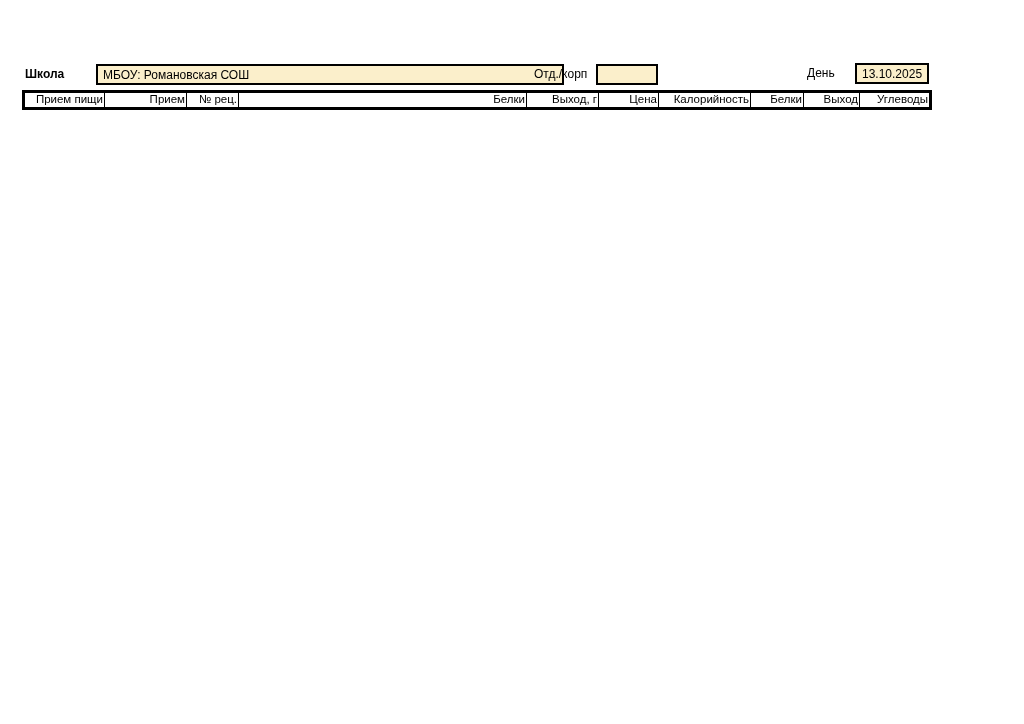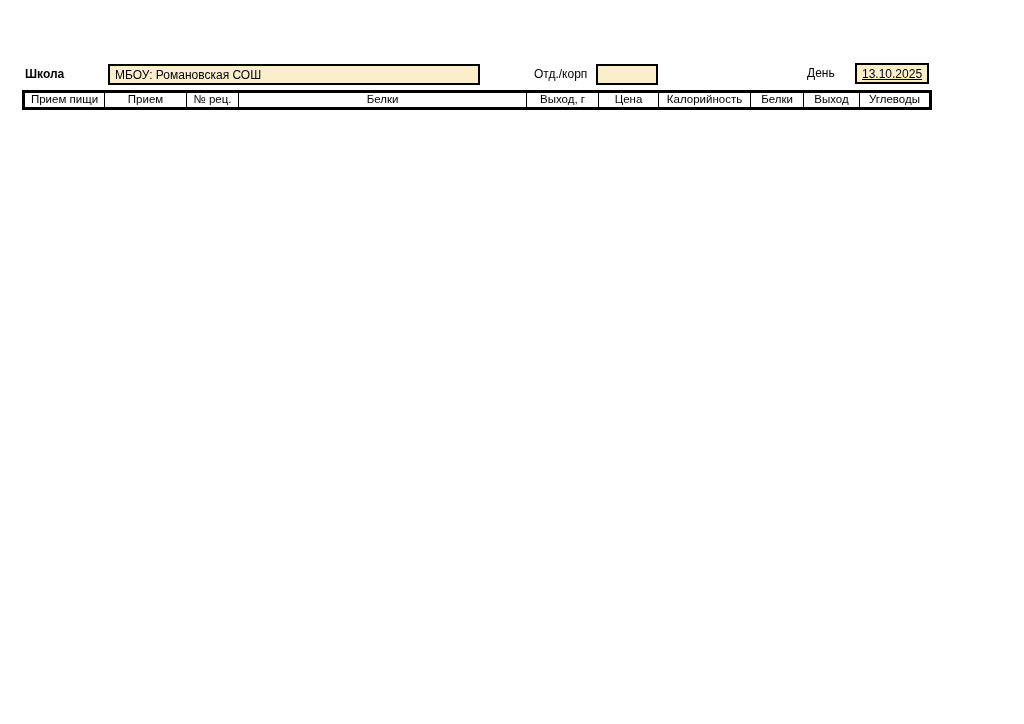--- a/index.html
+++ b/index.html
@@ -5,37 +5,37 @@
   html,body{margin:0;padding:0;}
   body{
     width:1024px;height:724px;background:#ffffff;position:relative;
     font-family:"Liberation Sans", sans-serif;color:#000;
   }
   .lbl{position:absolute;font-size:12px;white-space:nowrap;}
   .fieldbox{
     position:absolute;background:var(--fill,#FBEFCB);border:2px solid #000;
     box-sizing:border-box;font-size:12px;line-height:16px;padding:1px 5px;overflow:hidden;
   }
-  #school-box{left:108px;top:64px;width:372px;height:21px;text-align:left;}
+  #school-box{left:96px;top:64px;width:468px;height:21px;text-align:left;}
   #dept-box{left:596px;top:64px;width:62px;height:21px;}
-  #day-box{left:855px;top:63px;width:74px;height:21px;text-align:center;text-decoration:underline;}
+  #day-box{left:855px;top:63px;width:74px;height:21px;text-align:center;}
   #school-label{left:25px;top:67px;font-weight:bold;}
   #dept-label{left:528px;top:67px;margin-left:6px;}
   #day-label{left:807px;top:66px;}
 
   table.menu{
     position:absolute;left:22px;top:90px;border-collapse:collapse;table-layout:fixed;
     border:3px solid #000;width:907px;
   }
   table.menu th, table.menu td{
     border:1.5px solid #000;padding:1px 3px;vertical-align:top;
     font-size:11.5px;line-height:1.2;overflow:hidden;box-sizing:border-box;
   }
   table.menu thead th{
-    height:16px;text-align:center;font-weight:400;background:#fff;
+    height:16px;text-align:right;font-weight:400;background:#fff;
     border-bottom:2.5px solid #000;vertical-align:middle;padding:0 1px;
   }
 </style>
 </head>
 <body>
 
 <div class="lbl" id="school-label">Школа</div>
 <div class="fieldbox" id="school-box">МБОУ: Романовская СОШ</div>
 
 <div class="lbl" id="dept-label">Отд./корп</div>

